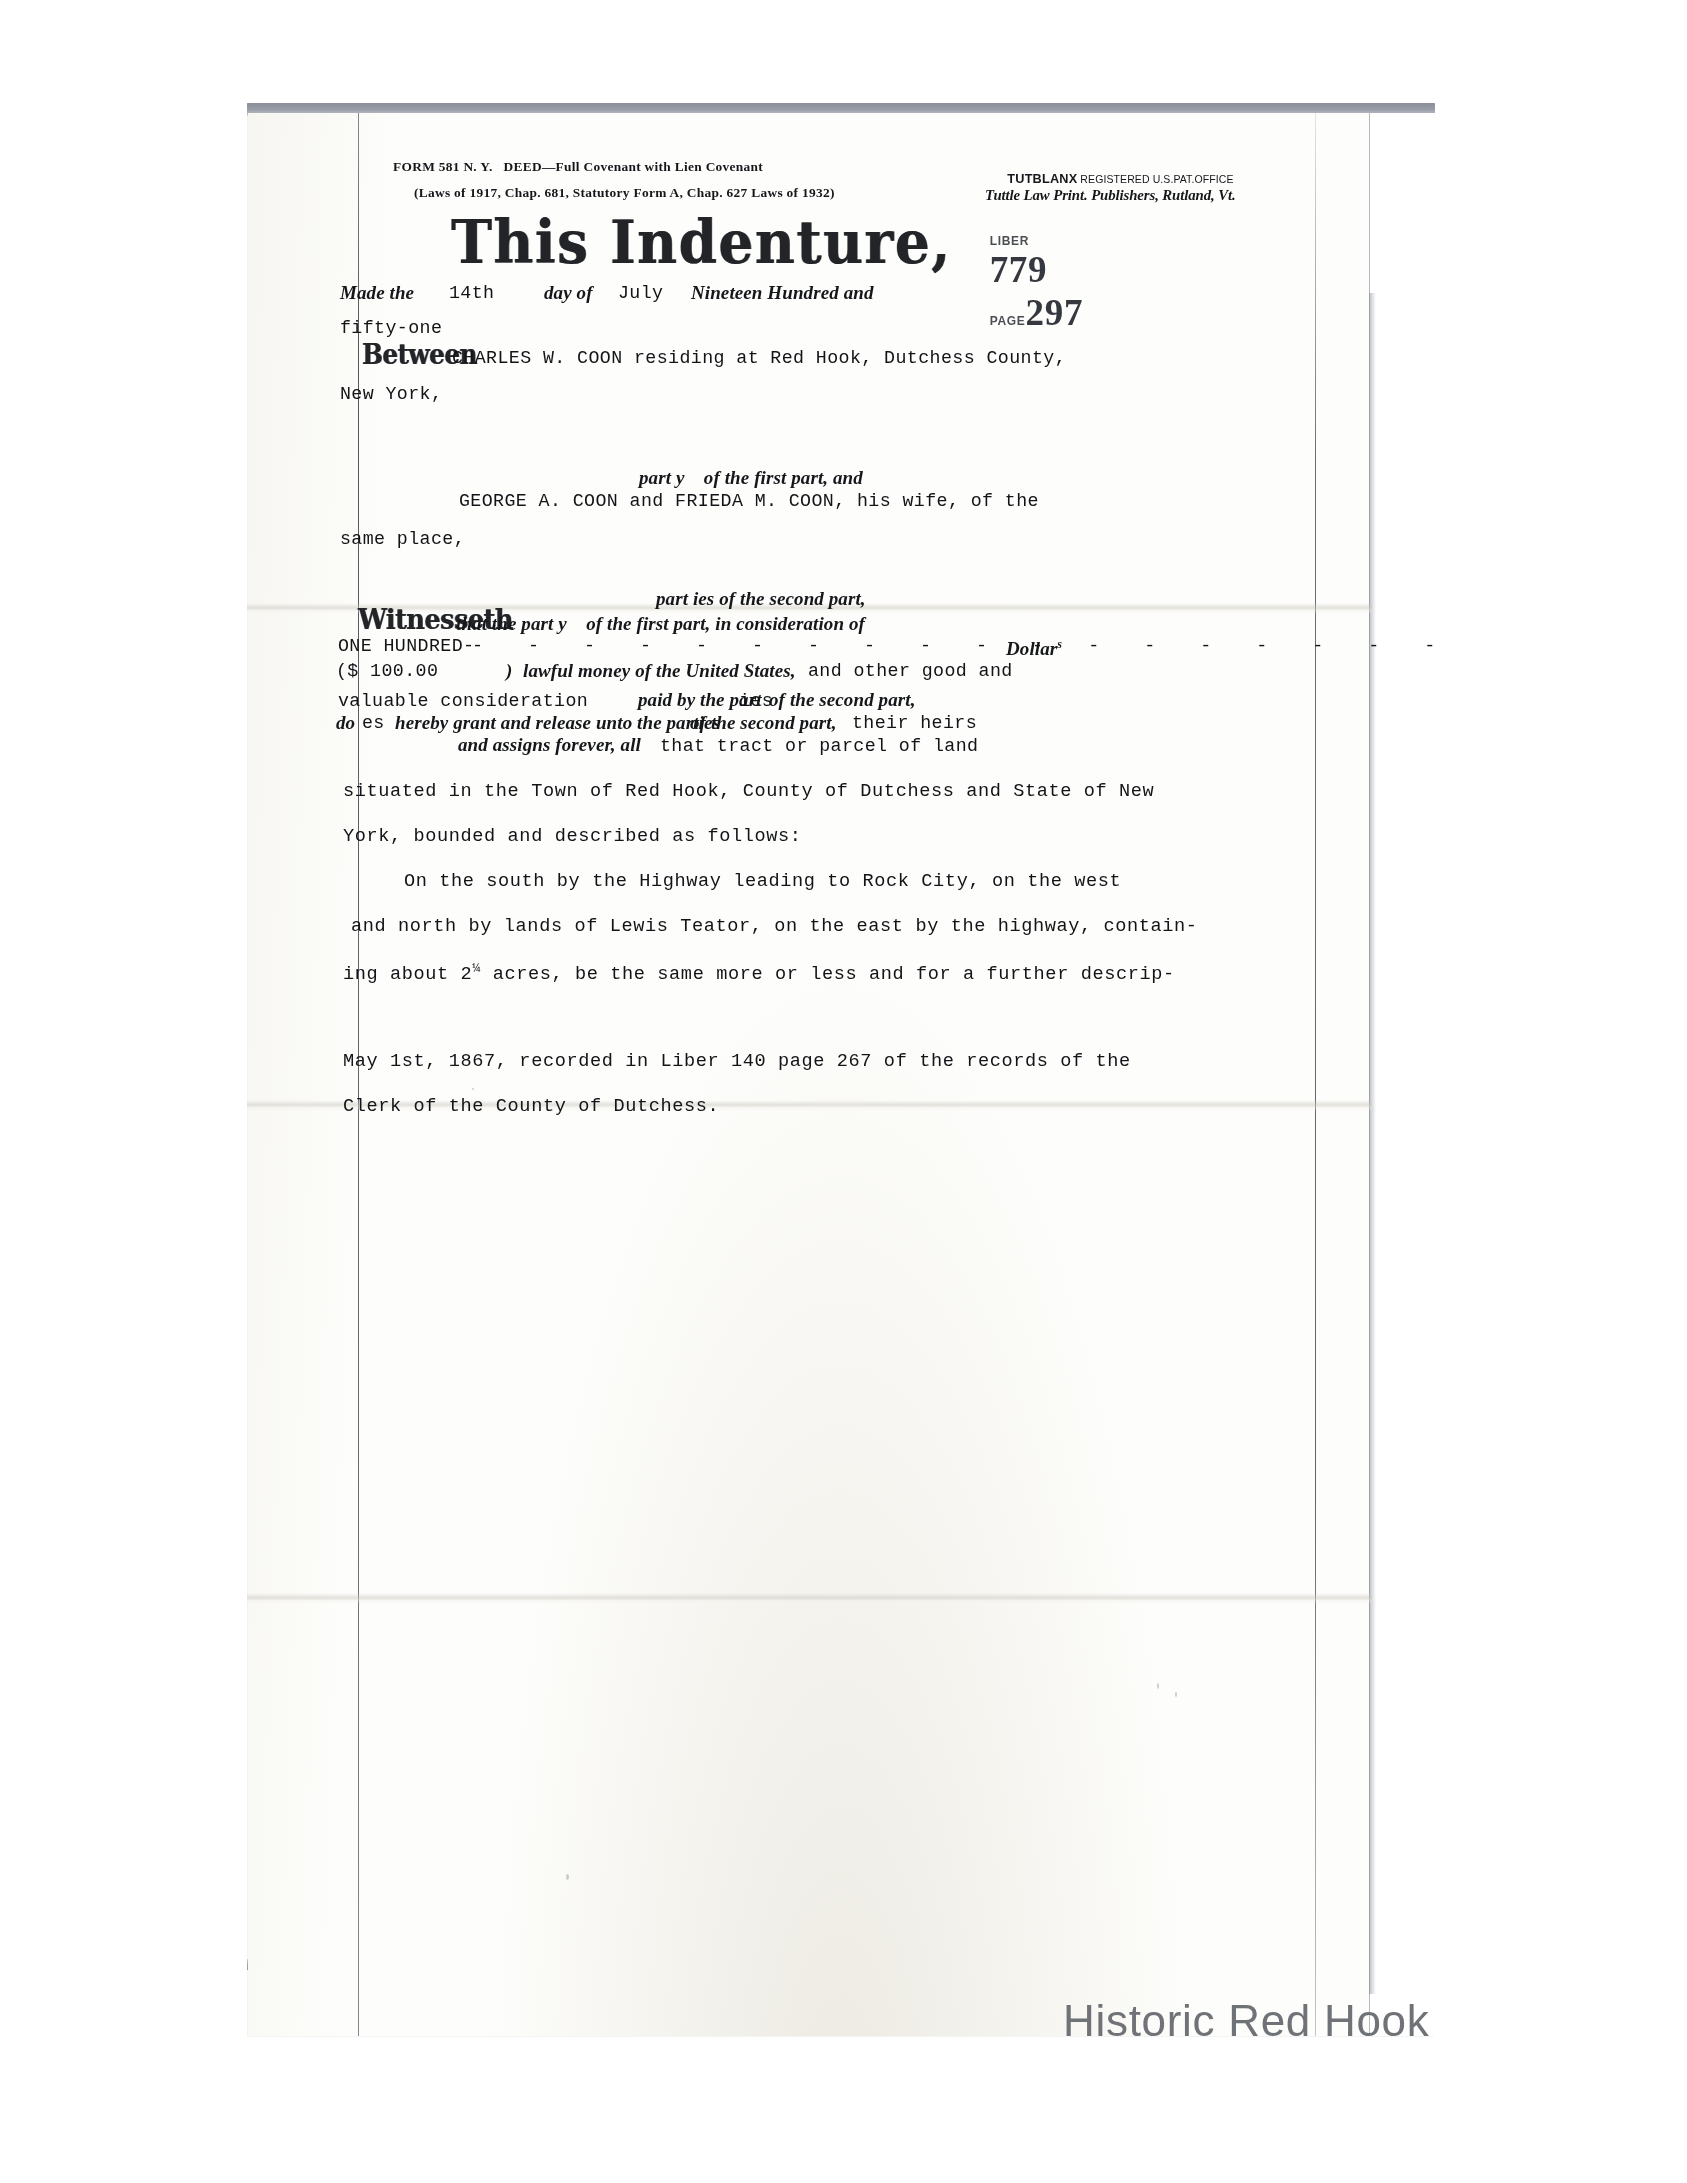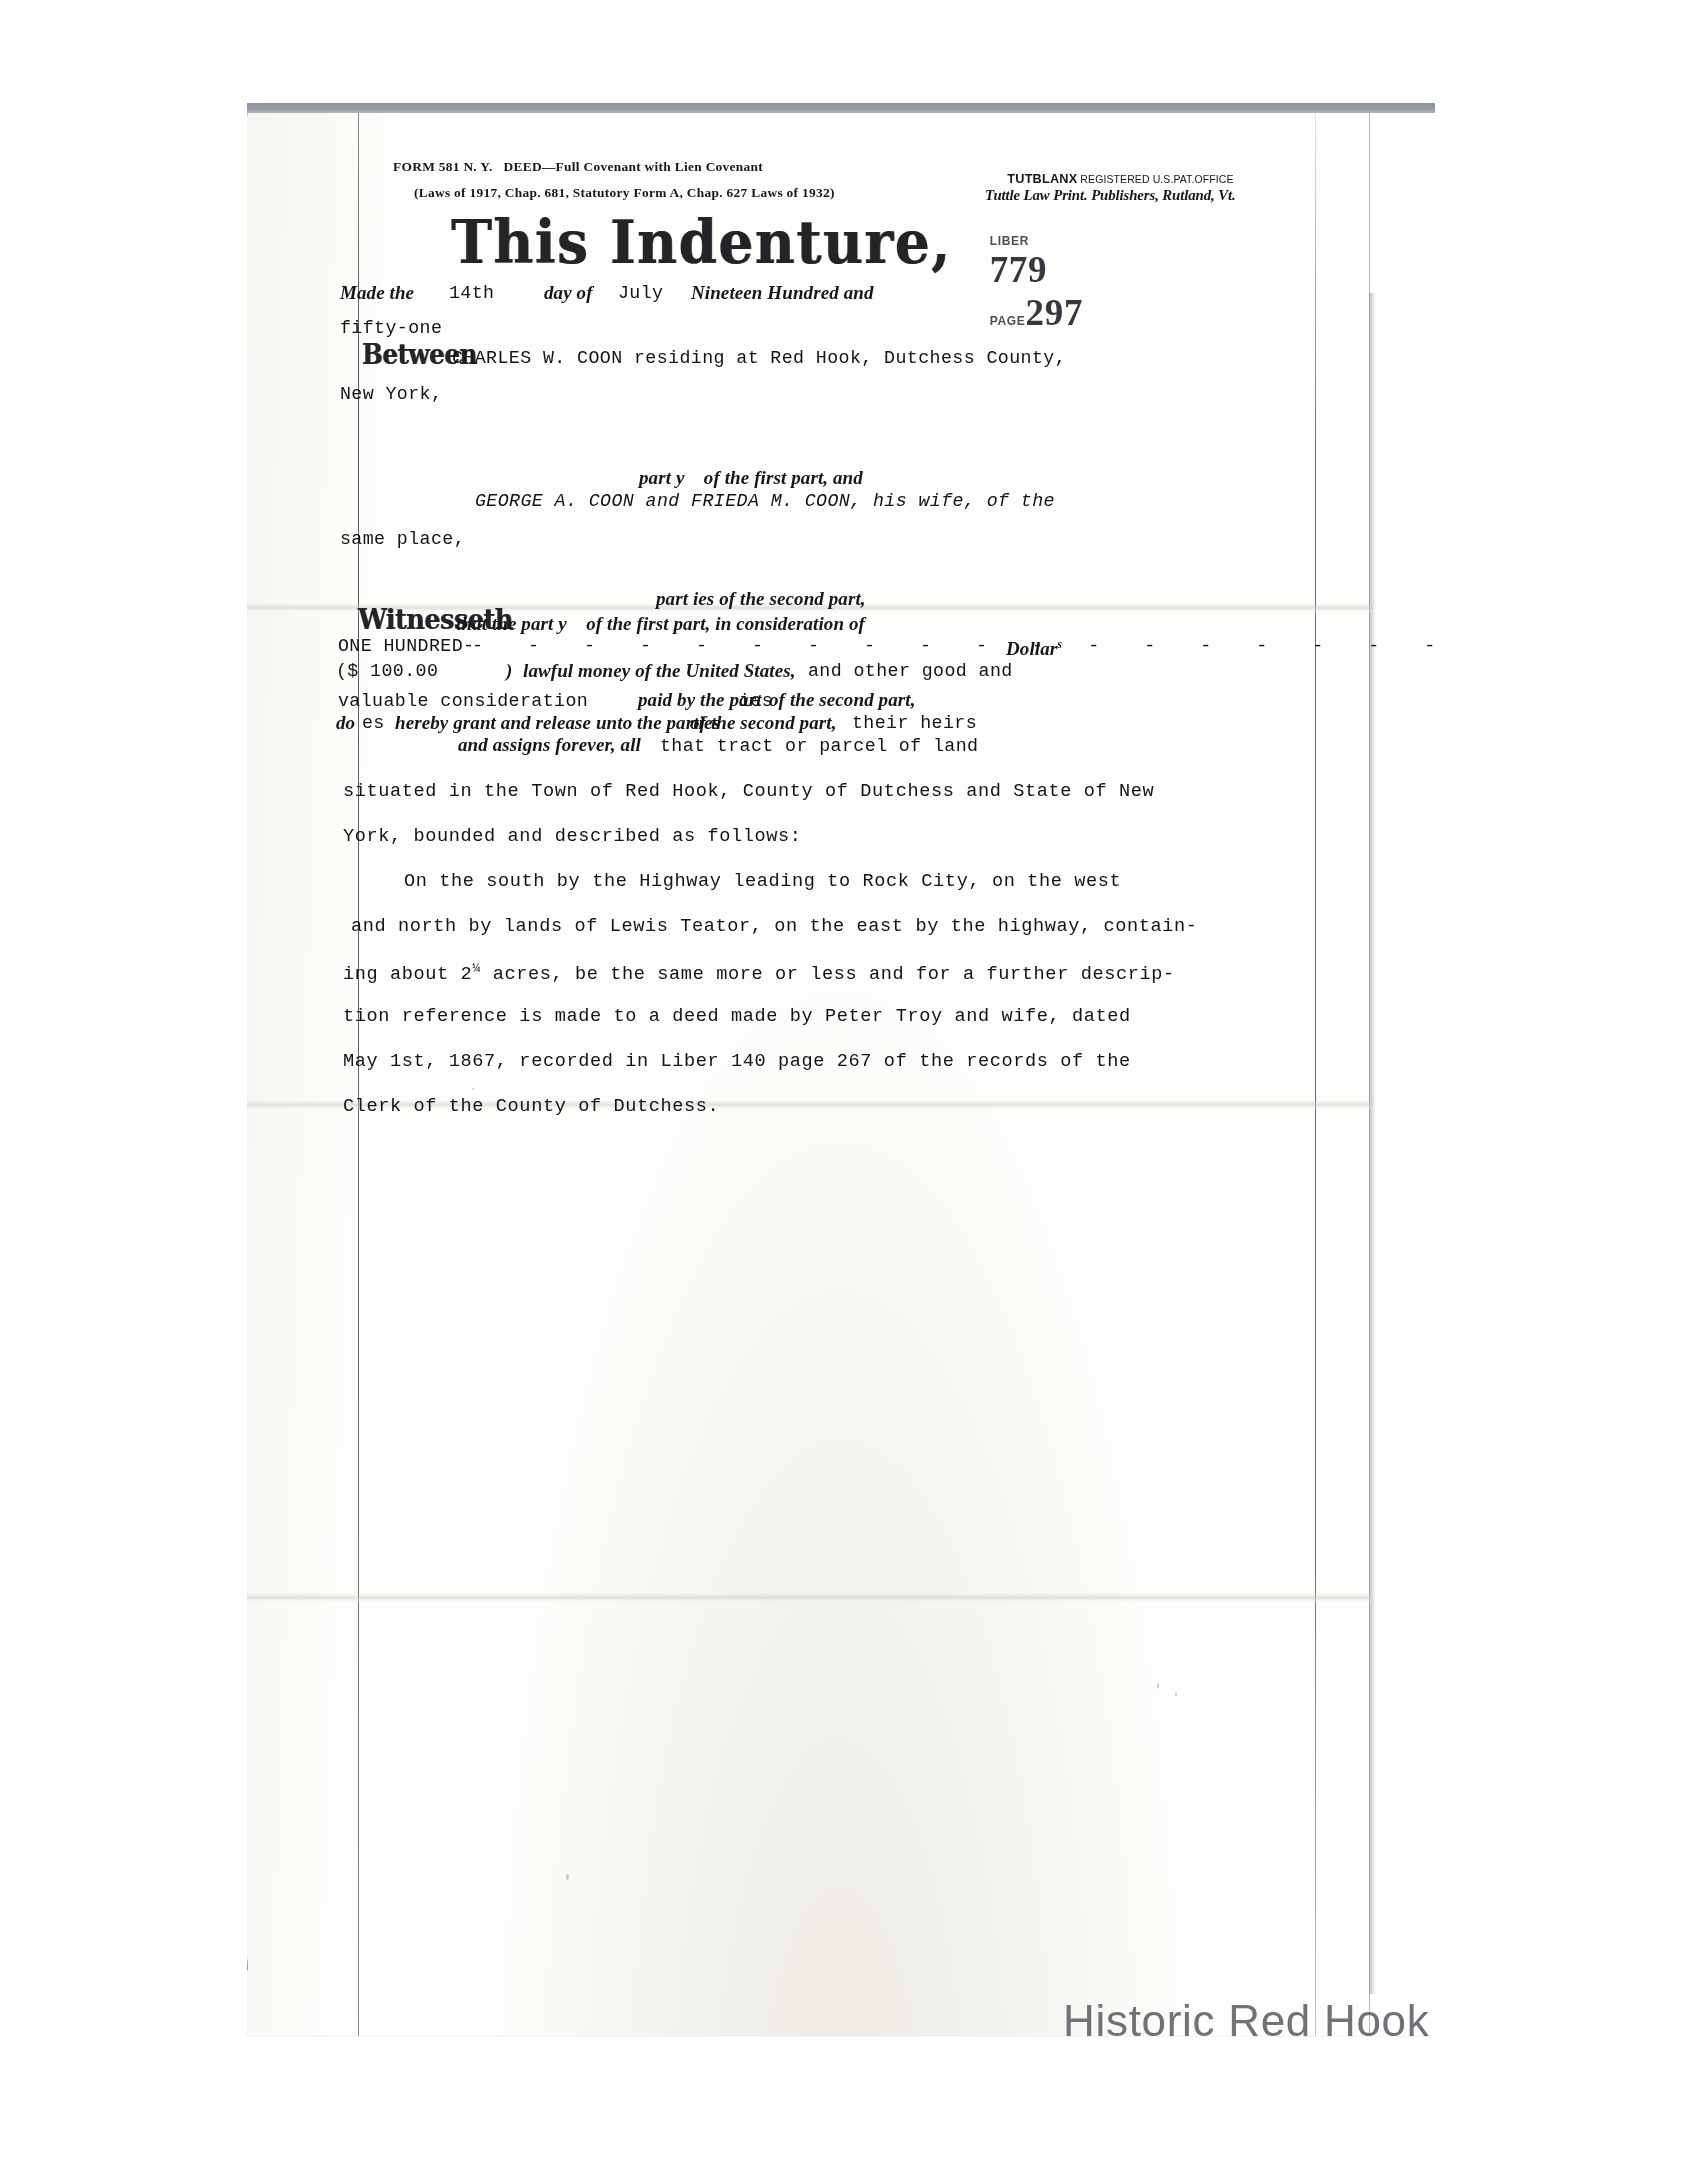--- a/index.html
+++ b/index.html
@@ -196,21 +196,21 @@
     <div class="t form-italic" style="left:297px; top:179px;">day of</div>
     <div class="t typed" style="left:371px; top:180px;">July</div>
     <div class="t form-italic" style="left:444px; top:179px;">Nineteen Hundred and</div>
     <div class="t typed" style="left:93px; top:215px;">fifty-one</div>
 
     <div class="t gothic between" style="left:115px; top:236px;">Between</div>
     <div class="t typed" style="left:205px; top:245px;">CHARLES W. COON residing at Red Hook, Dutchess County,</div>
     <div class="t typed" style="left:93px; top:281px;">New York,</div>
 
     <div class="t form-italic" style="left:392px; top:364px;">part y    of the first part, and</div>
-    <div class="t typed" style="left:228px; top:388px;font-style:italic;">GEORGE A. COON and FRIEDA M. COON, his wife, of the</div>
+    <div class="t typed" style="left:212px; top:388px;">GEORGE A. COON and FRIEDA M. COON, his wife, of the</div>
     <div class="t typed" style="left:93px; top:426px;">same place,</div>
 
     <div class="t form-italic" style="left:409px; top:485px;">part ies of the second part,</div>
 
     <div class="t gothic witnesseth" style="left:111px; top:500px;">Witnesseth</div>
     <div class="t form-italic" style="left:209px; top:510px;">that the part y    of the first part, in consideration of</div>
 
     <div class="t typed" style="left:91px; top:533px;">ONE HUNDRED-</div>
     <div class="t dots" style="left:225px; top:533px;">-  -  -  -  -  -  -  -  -  -  -  -  -  -  -  -  -  -</div>
     <div class="t form-italic" style="left:759px; top:534px;"><span>Dollar</span><span class="sup">s</span></div>
@@ -232,21 +232,20 @@
     <div class="t typed" style="left:605px; top:610px;">their heirs</div>
 
     <div class="t form-italic" style="left:211px; top:631px;">and assigns forever, all</div>
     <div class="t typed" style="left:413px; top:633px;">that tract or parcel of land</div>
 
     <div class="t typed body" style="left:96px; top:678px;">situated in the Town of Red Hook, County of Dutchess and State of New</div>
     <div class="t typed body" style="left:96px; top:723px;">York, bounded and described as follows:</div>
     <div class="t typed body" style="left:157px; top:768px;">On the south by the Highway leading to Rock City, on the west</div>
     <div class="t typed body" style="left:96px; top:813px;margin-left:8px;">and north by lands of Lewis Teator, on the east by the highway, contain-</div>
     <div class="t typed body" style="left:96px; top:858px;"><span>ing about 2</span><span class="frac">¼</span><span> acres, be the same more or less and for a further descrip-</span></div>
-    <div class="t typed body" style="left:96px; top:903px;">tion reference is made to a deed made by Peter Troy and wife, dated</div>
     <div class="t typed body" style="left:96px; top:948px;">May 1st, 1867, recorded in Liber 140 page 267 of the records of the</div>
     <div class="t typed body" style="left:96px; top:993px;">Clerk of the County of Dutchess.</div>
 
     <div class="speck" style="left:910px;top:1580px;width:2.1px;height:5.6px;"></div>
     <div class="speck" style="left:928px;top:1589px;width:2.1px;height:4.9px;"></div>
     <div class="speck" style="left:319px;top:1771px;width:2.8px;height:6.3px;"></div>
     <div class="speck" style="left:225px;top:985px;width:2.1px;height:2.1px;"></div>
   </div>
 </div>
 

